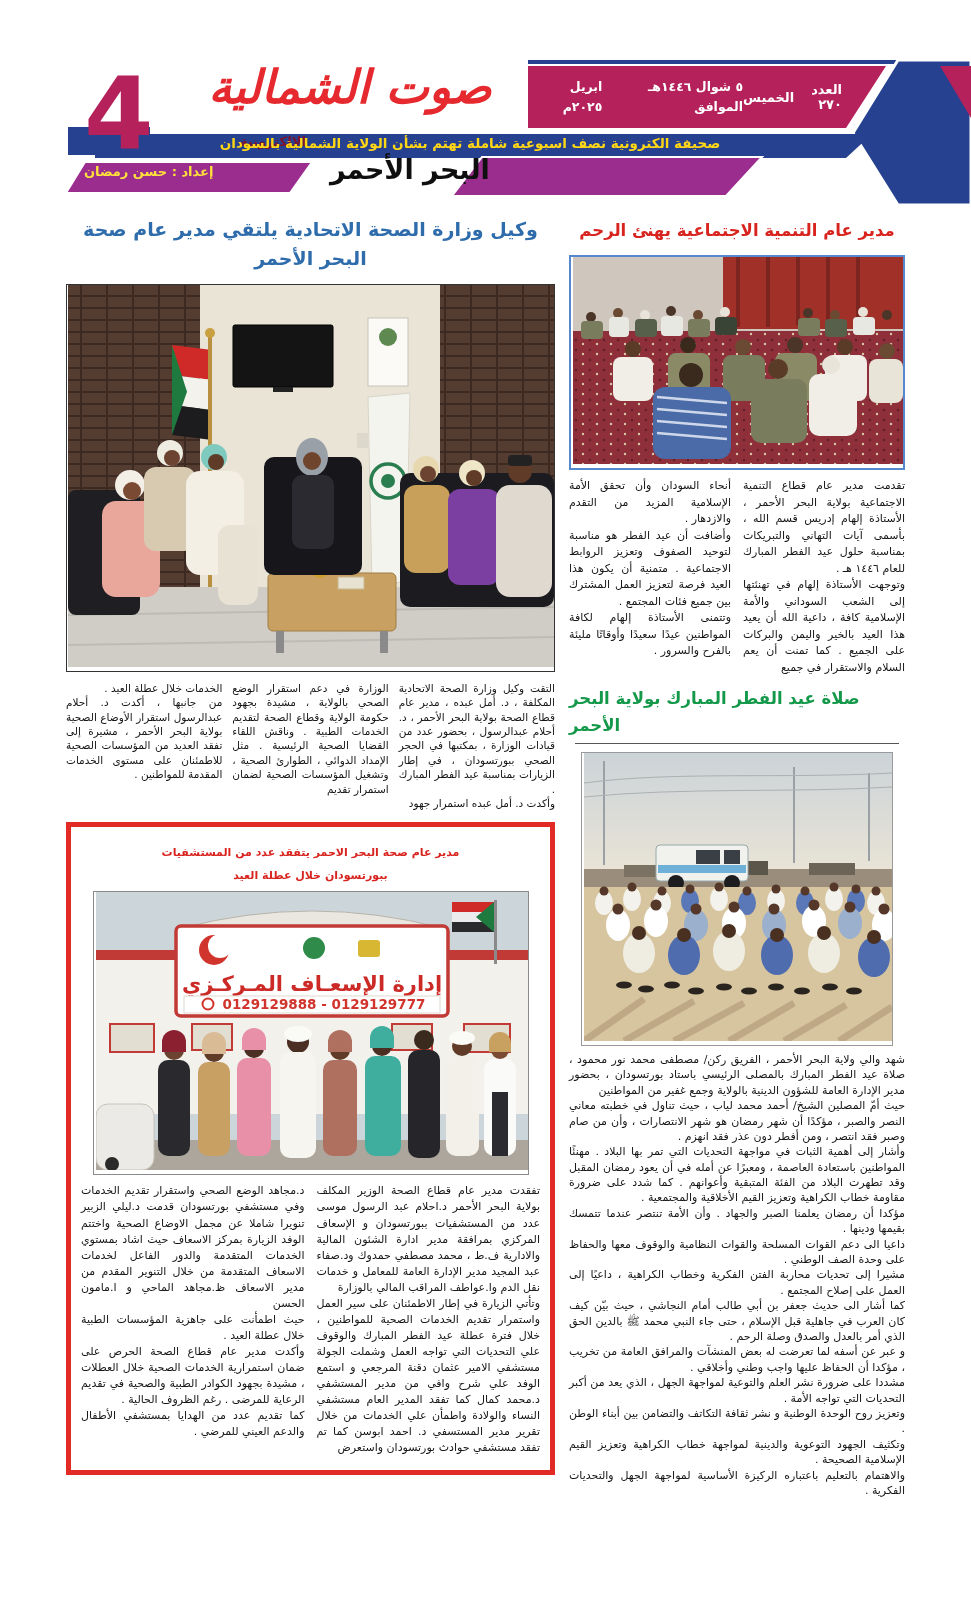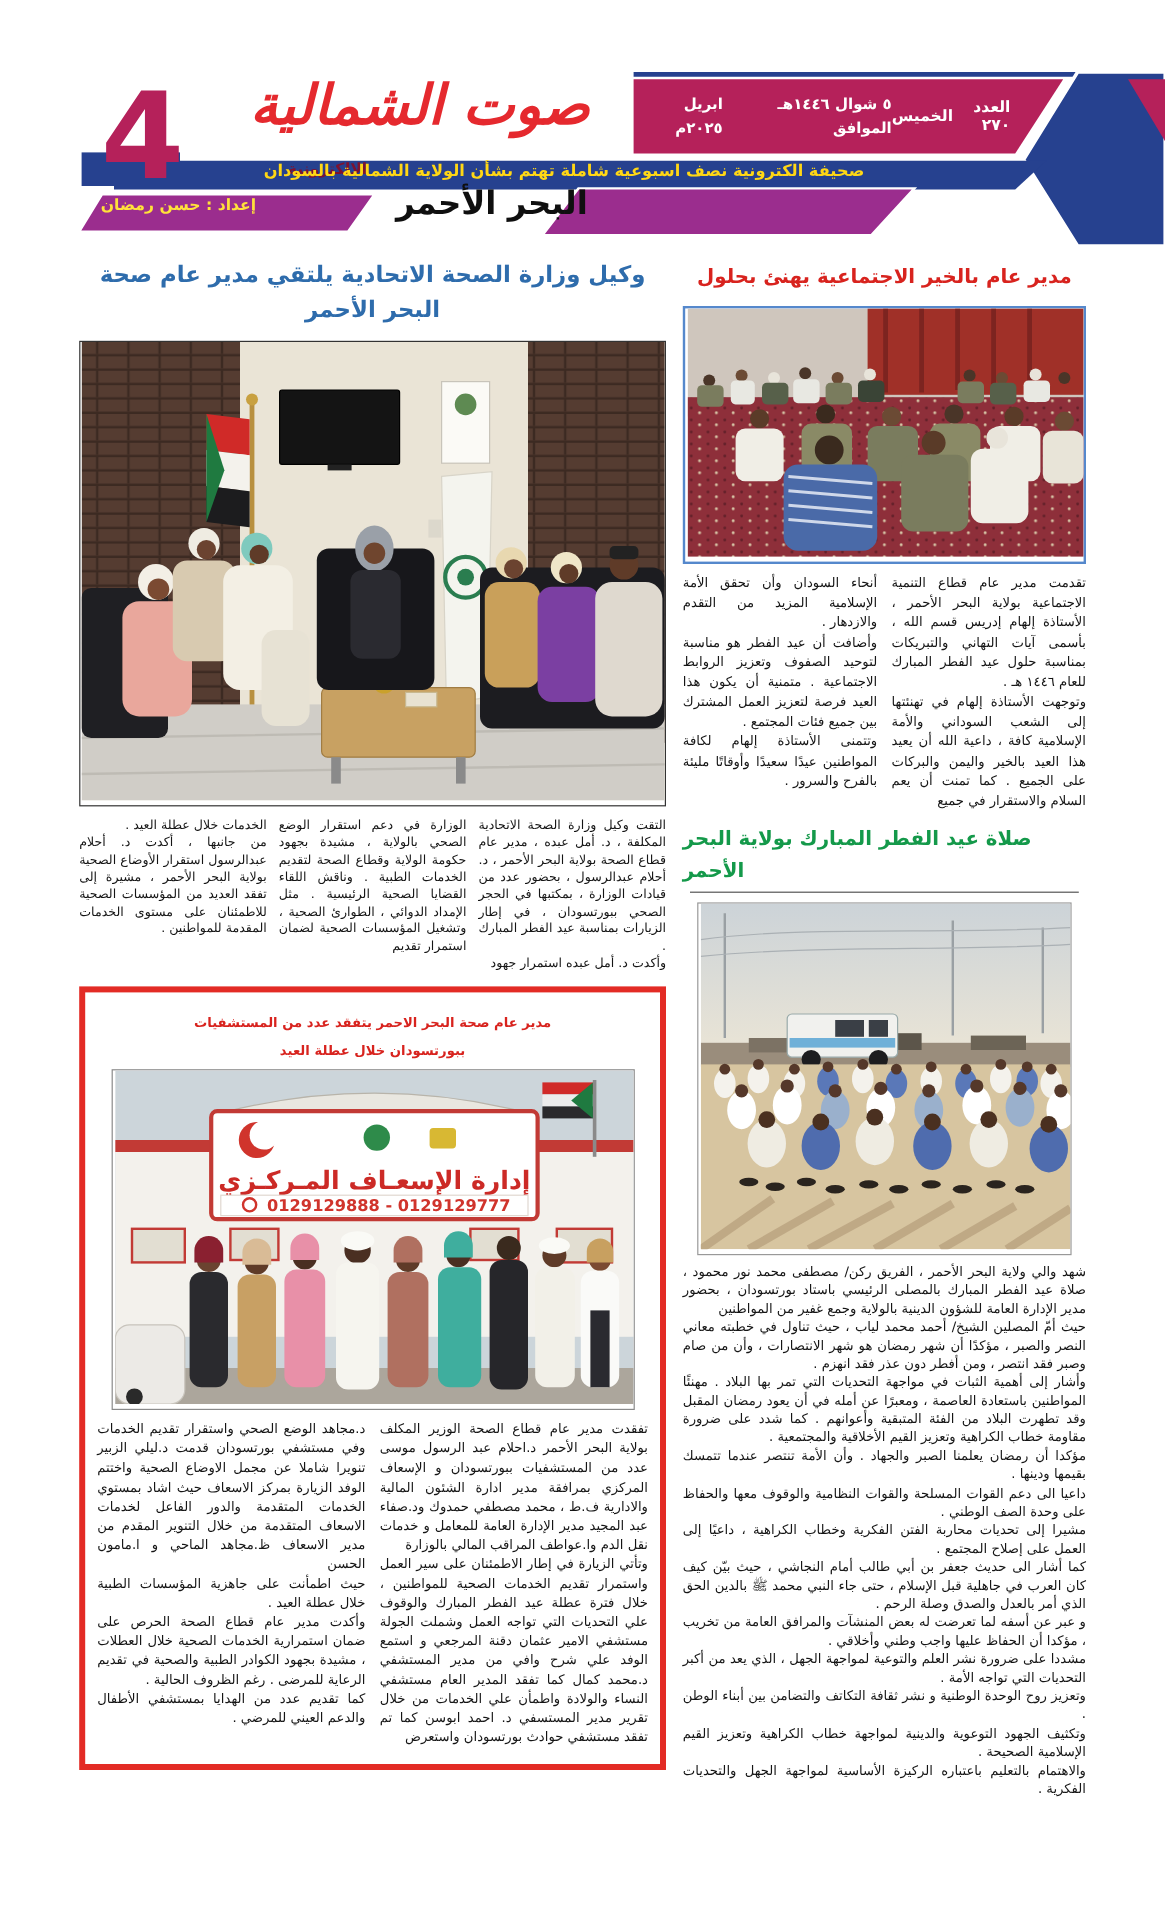--- a/index.html
+++ b/index.html
@@ -69,21 +69,21 @@
     </div>
     <div class="h-text tagline">صحيفة الكترونية نصف اسبوعية شاملة تهتم بشأن الولاية الشمالية بالسودان</div>
     <div class="h-text prepared">إعداد : حسن رمضان</div>
     <div class="h-text section-title">البحر الأحمر</div>
   </div>
 
   <div class="content">
 
     <div class="col-right">
       <div class="headline-red">
-        <div>مدير عام بالخير الاجتماعية يهنئ بحلول</div>
+        <div>مدير عام التنمية الاجتماعية يهنئ الرحم</div>
       </div>
 
       <div class="photo photo-frame2">
         <svg width="330" height="207" viewBox="0 0 330 207">
           <defs>
             <pattern id="carpet" width="14" height="10" patternUnits="userSpaceOnUse">
               <rect width="14" height="10" fill="#8e2f3a"></rect>
               <circle cx="3" cy="3" r="1.2" fill="#5f1f28"></circle>
               <circle cx="10" cy="7" r="1.2" fill="#d8c8a8"></circle>
             </pattern>

